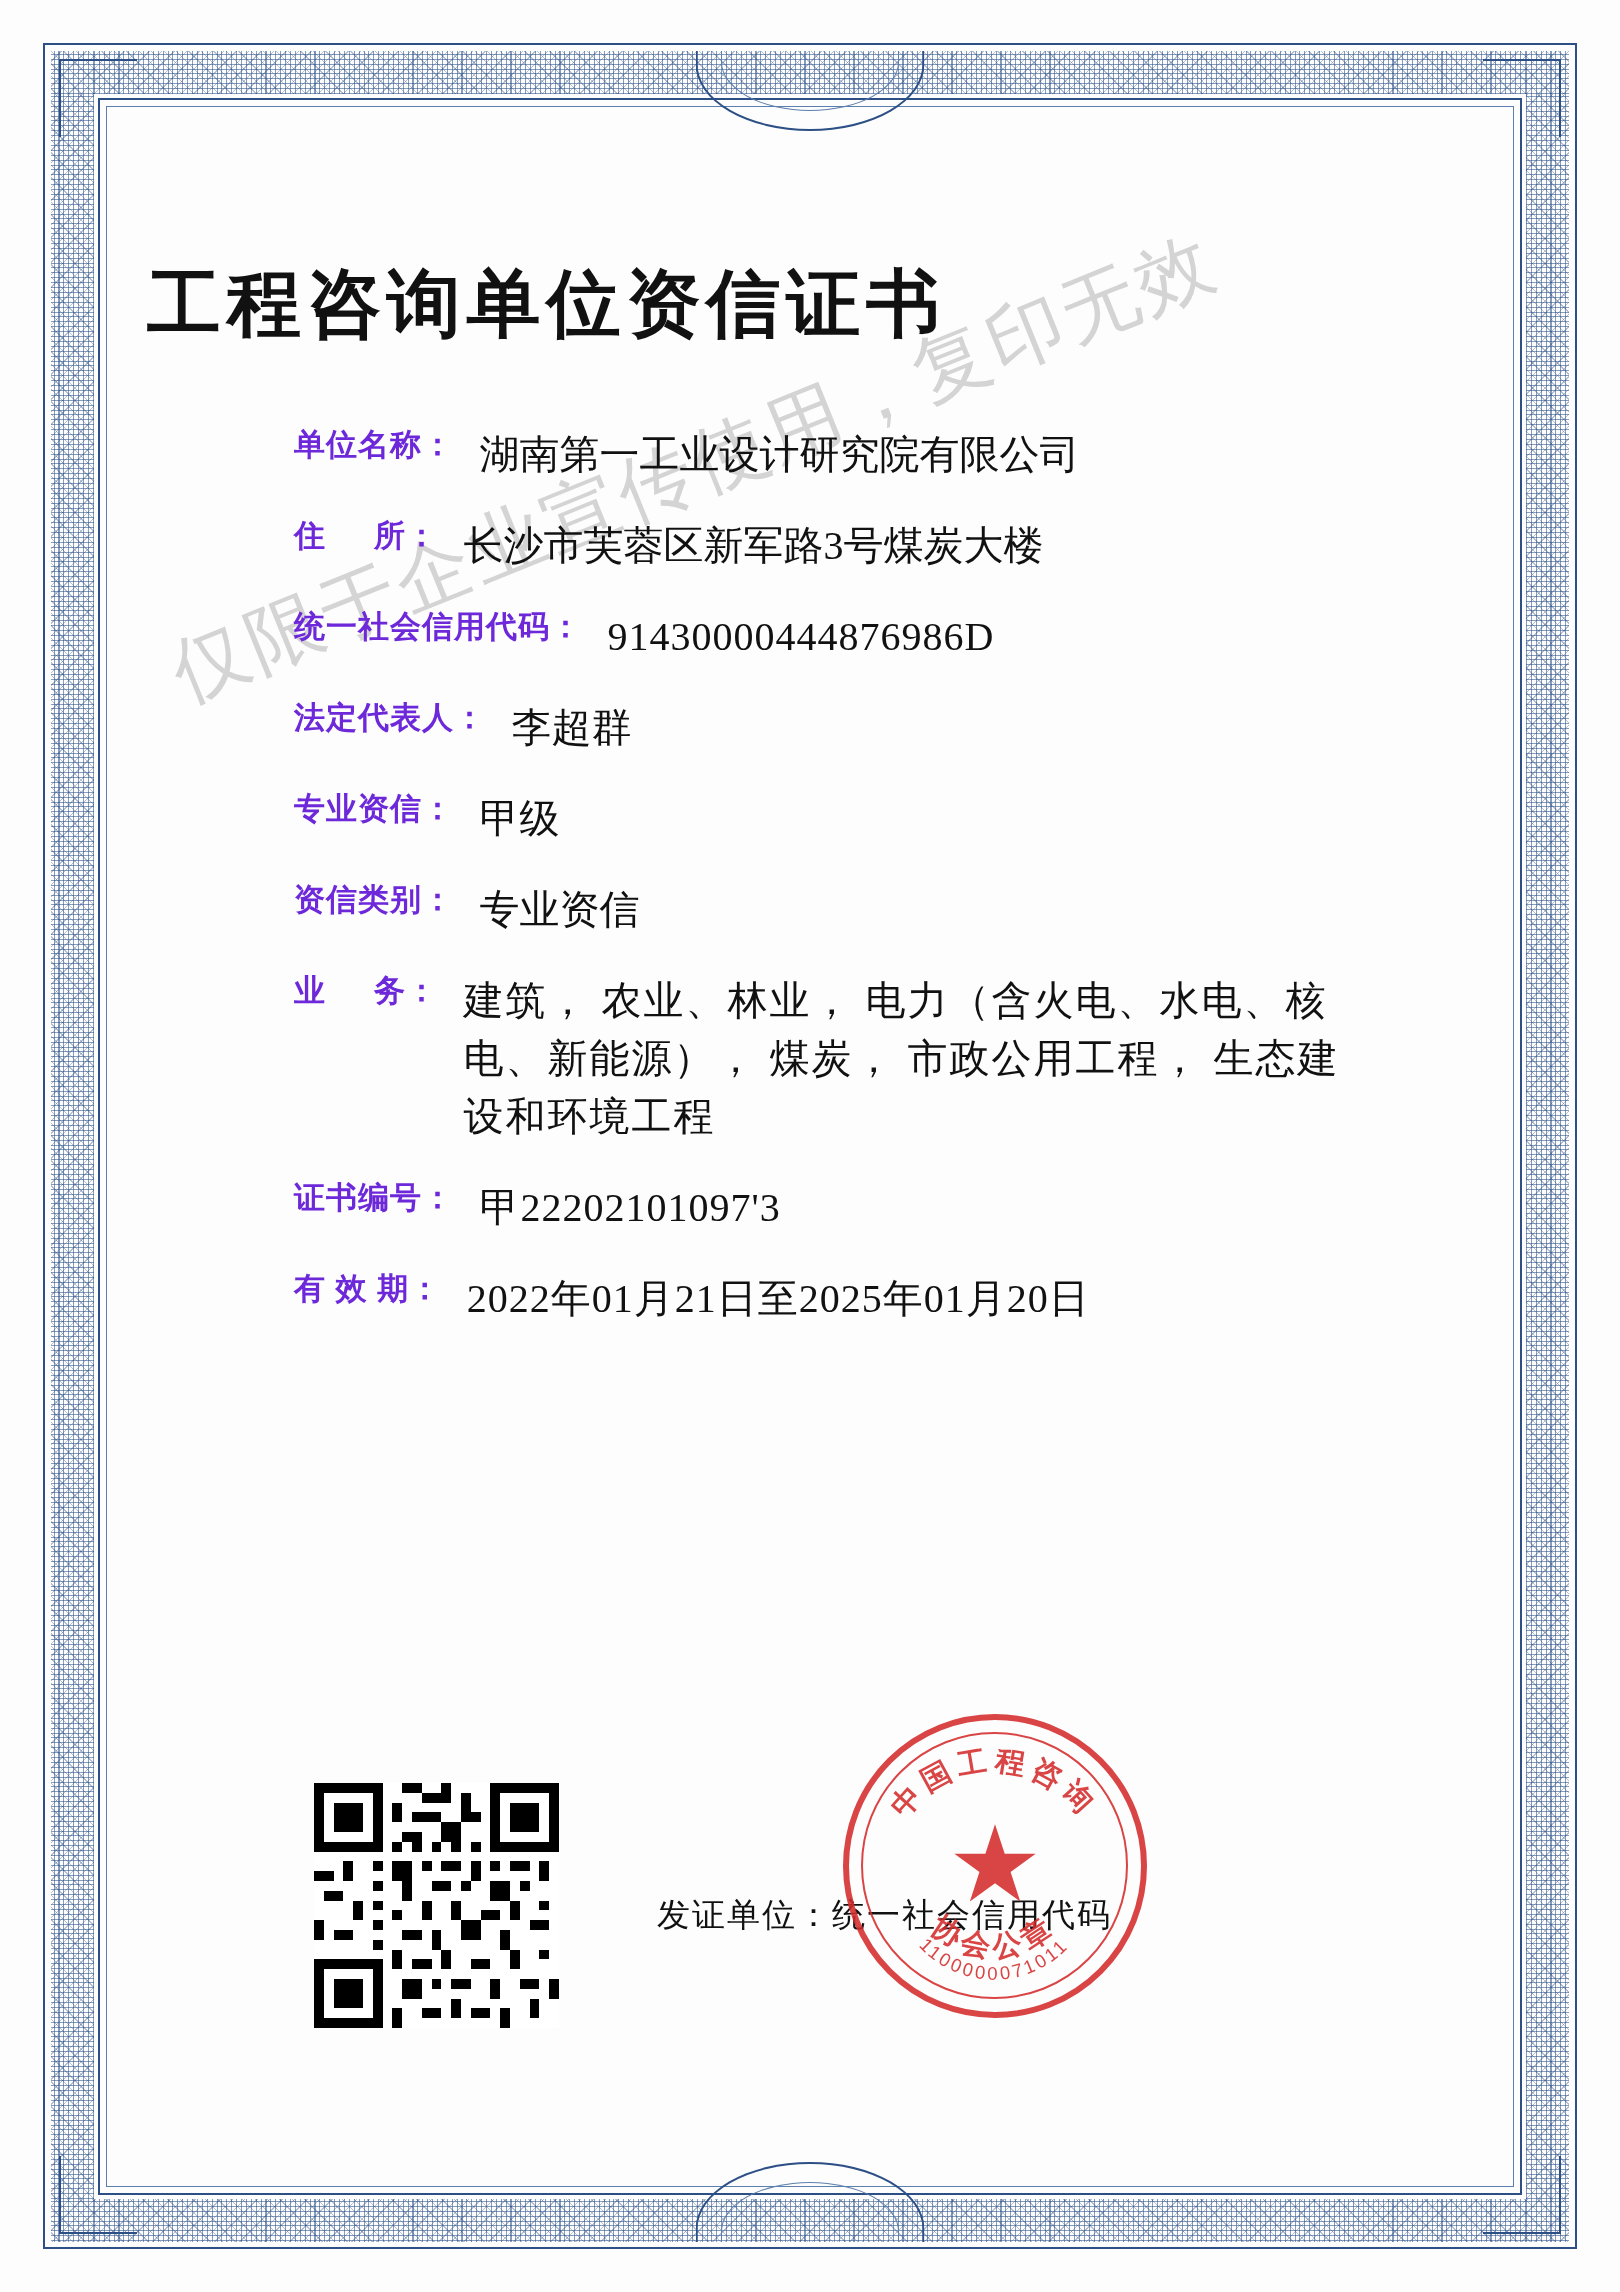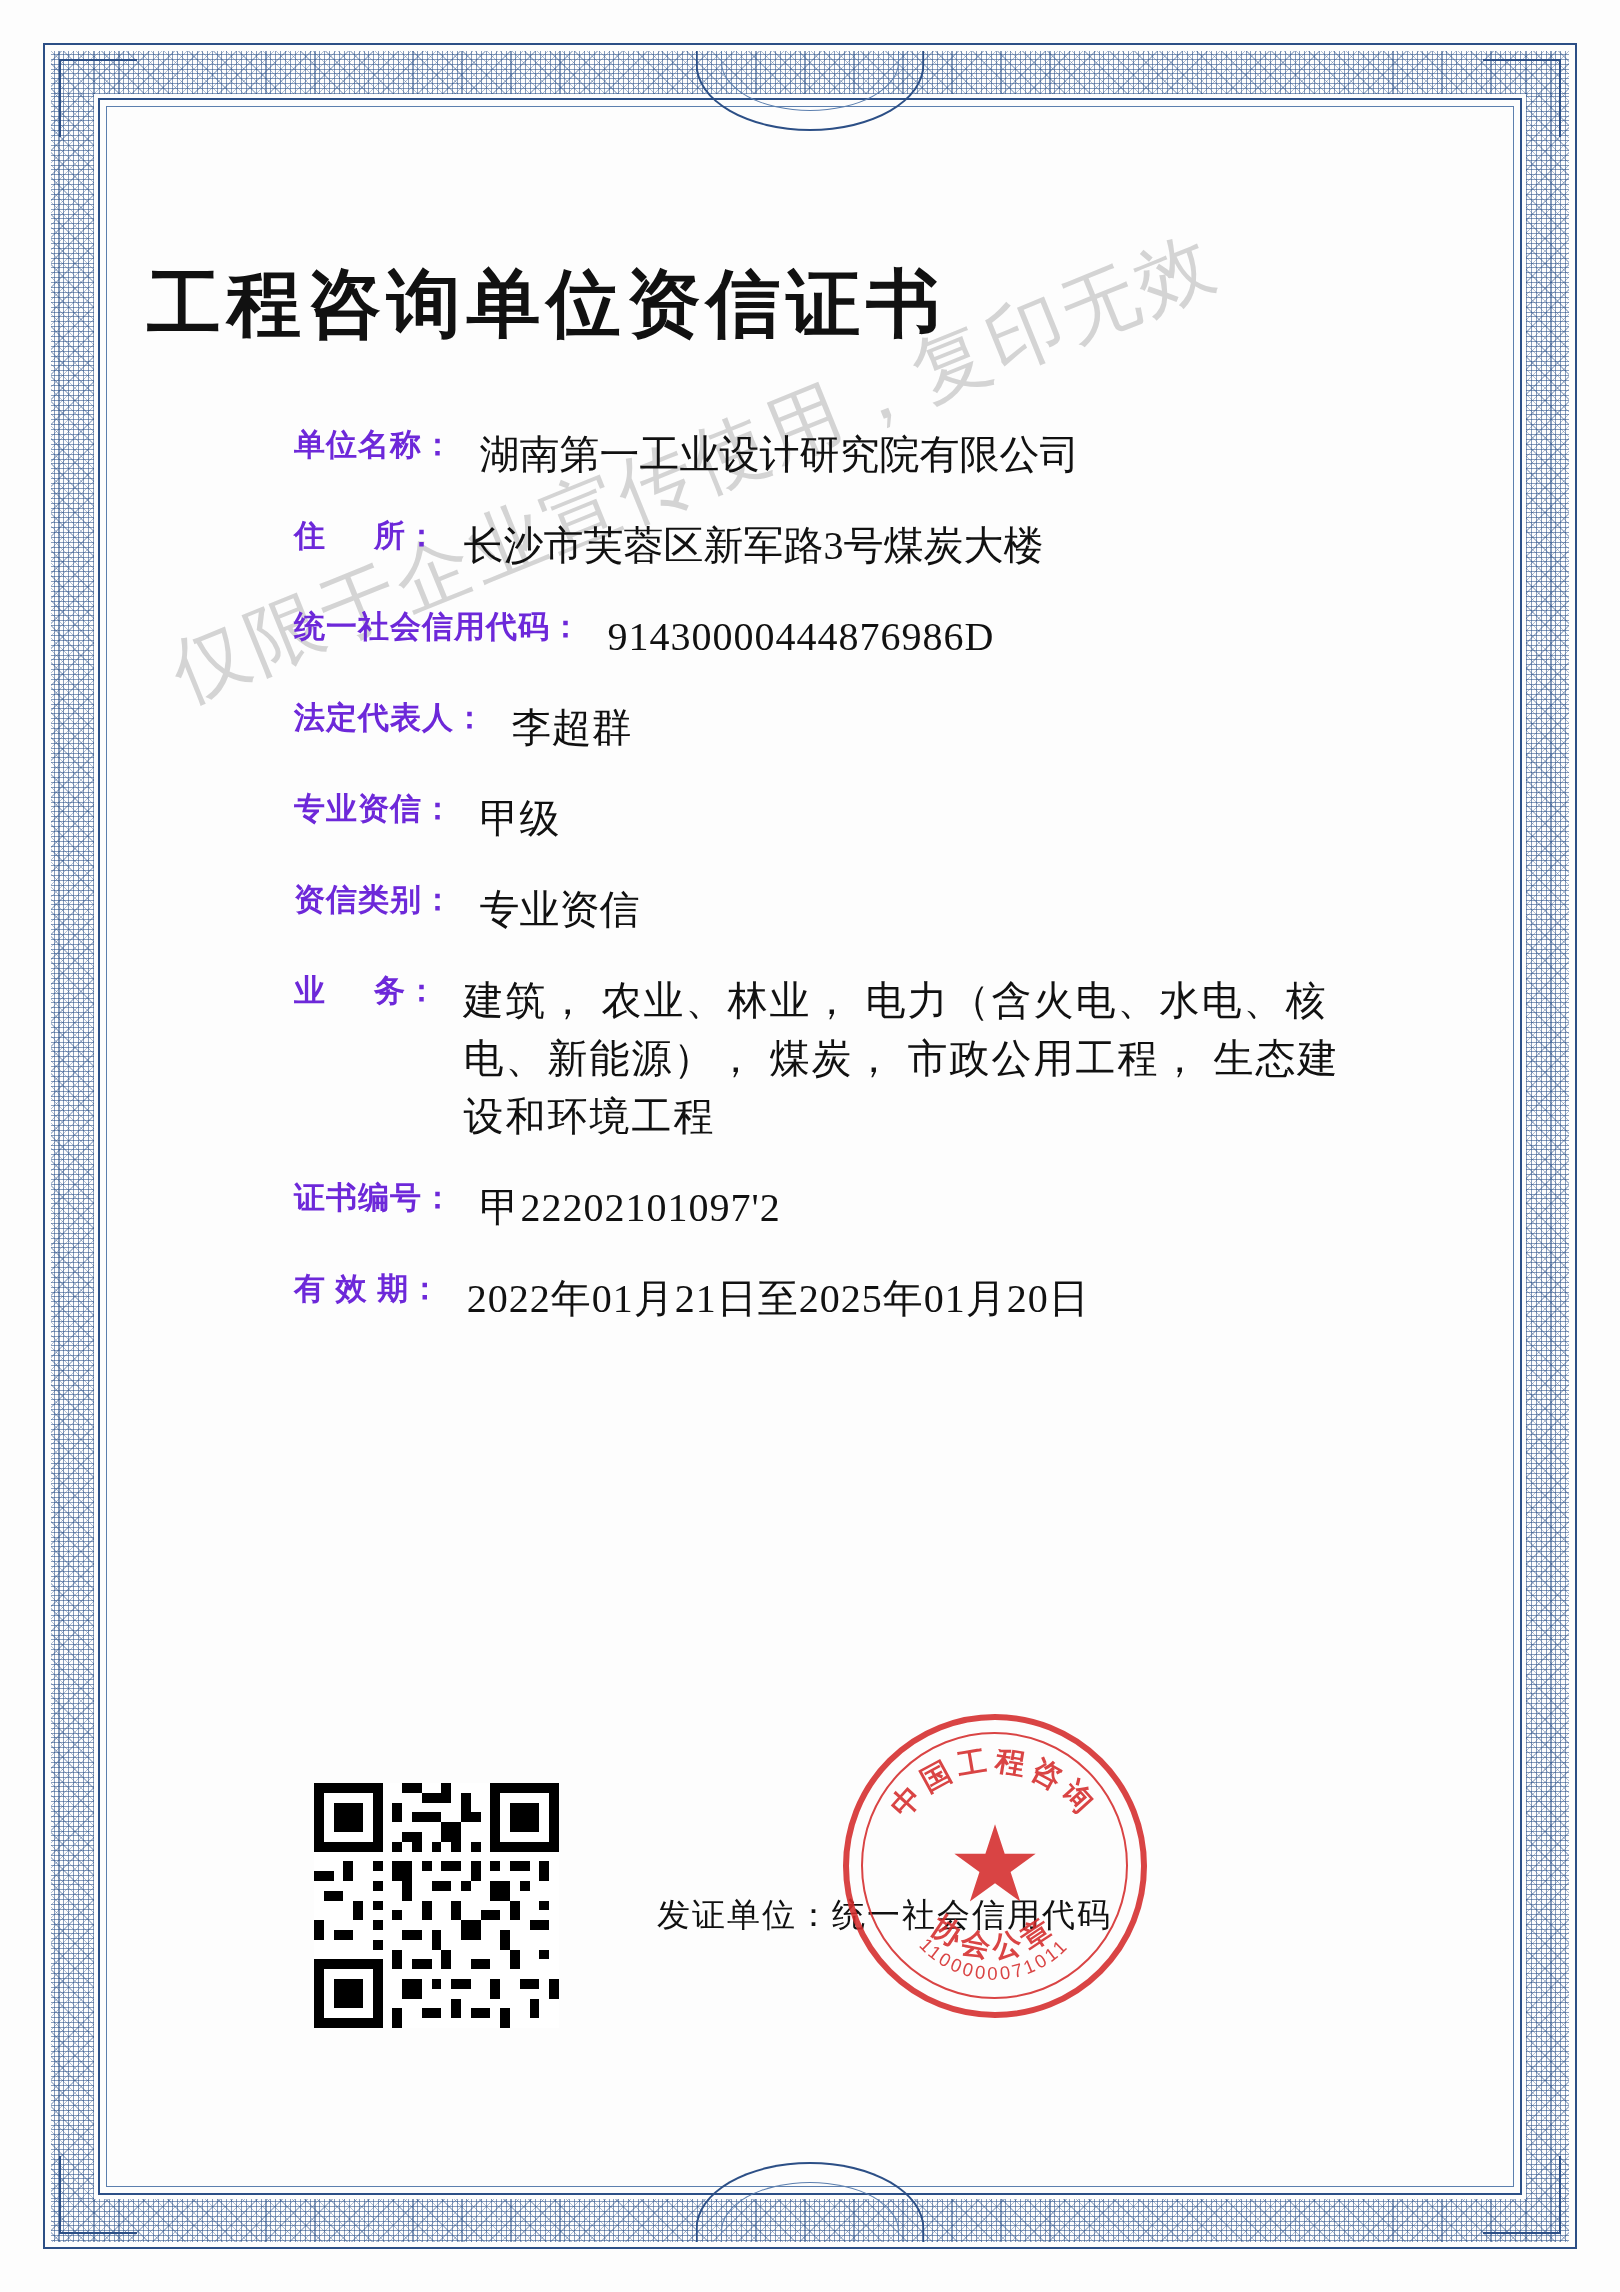--- a/index.html
+++ b/index.html
@@ -366,21 +366,21 @@
         <div class="field-value">专业资信</div>
       </div>
 
       <div class="field-row business">
         <div class="field-label">业     务：</div>
         <div class="field-value">建筑，  农业、林业，  电力（含火电、水电、核电、新能源），  煤炭，  市政公用工程，  生态建设和环境工程</div>
       </div>
 
       <div class="field-row">
         <div class="field-label">证书编号：</div>
-        <div class="field-value wide">甲22202101097'2</div>
+        <div class="field-value wide">甲22202101097'3</div>
       </div>
 
       <div class="field-row">
         <div class="field-label">有 效 期：</div>
         <div class="field-value wide">2022年01月21日至2025年01月20日</div>
       </div>
 
     </div>
 
     <div class="footer">

